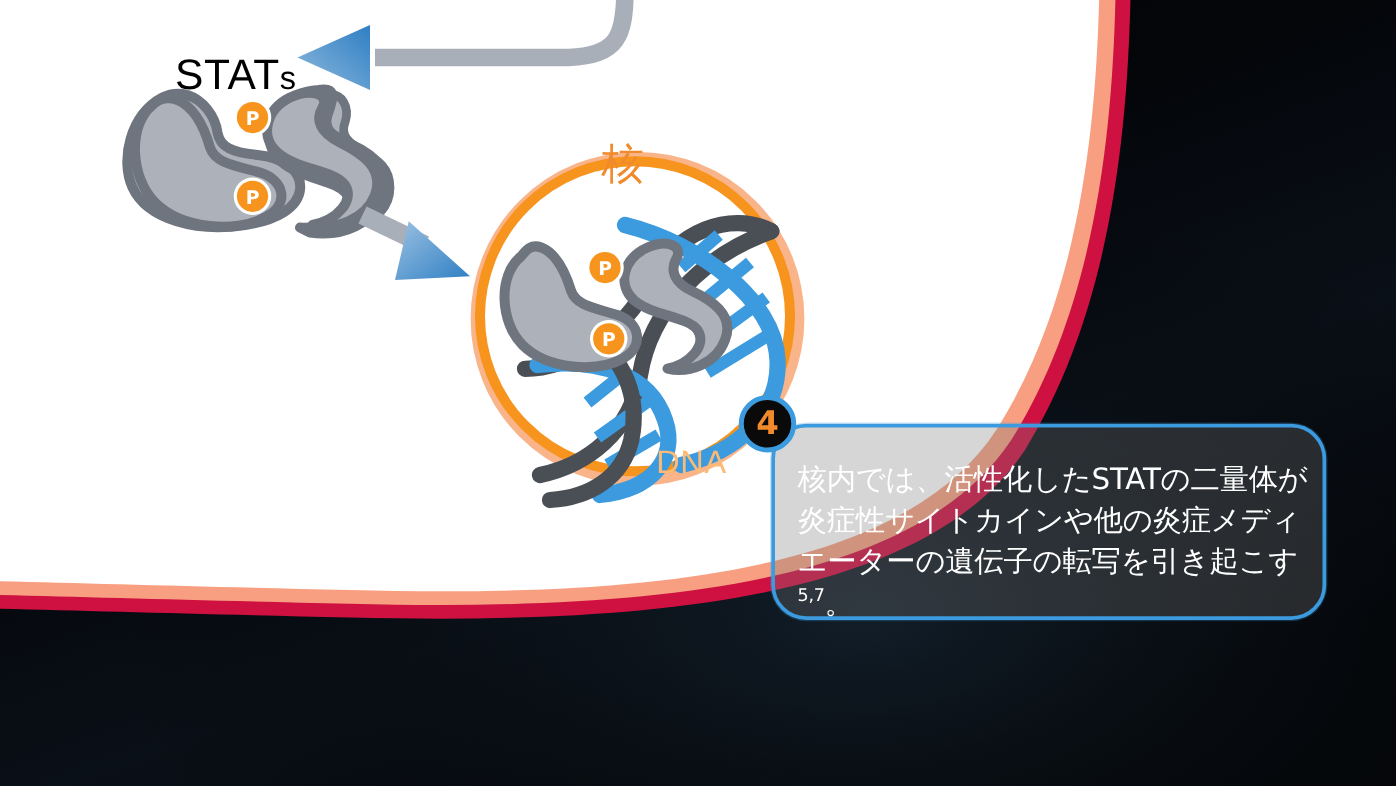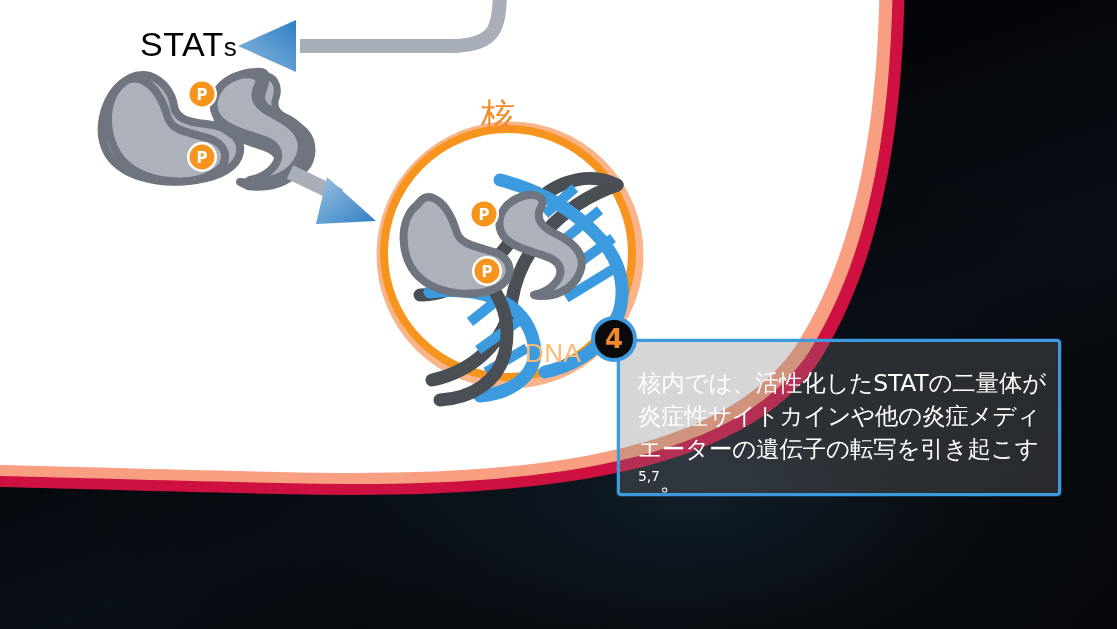--- a/index.html
+++ b/index.html
@@ -19,20 +19,21 @@
     position: absolute;
     top: 0; left: 0;
     width: 1117px;
     height: 629px;
   }
   
   .lbl {
     position: absolute;
     white-space: nowrap;
     line-height: 1;
+    margin-top: 16px;
   }
   #label-stats {
     left: 140px;
     top: 27px;
     font-size: 34px;
     color: #000;
     letter-spacing: .5px;
   }
   #label-stats .small-s { font-size: 26px; }
   #label-nucleus {
@@ -51,21 +52,21 @@
   }
   
   #callout-box {
     position: absolute;
     left: 617px;
     top: 339px;
     width: 444px;
     height: 157px;
     box-sizing: border-box;
     border: 3px solid #3C9BDE;
-    border-radius: 4px;
+    border-radius: 28px;
     background: rgba(120,120,120,0.30);
     box-shadow: 0 0 0 1px rgba(60,155,222,.25);
   }
   #callout-text {
     position: absolute;
     left: 18px;
     top: 25px;
     width: 412px;
     color: #FFFFFF;
     font-size: 23.5px;

